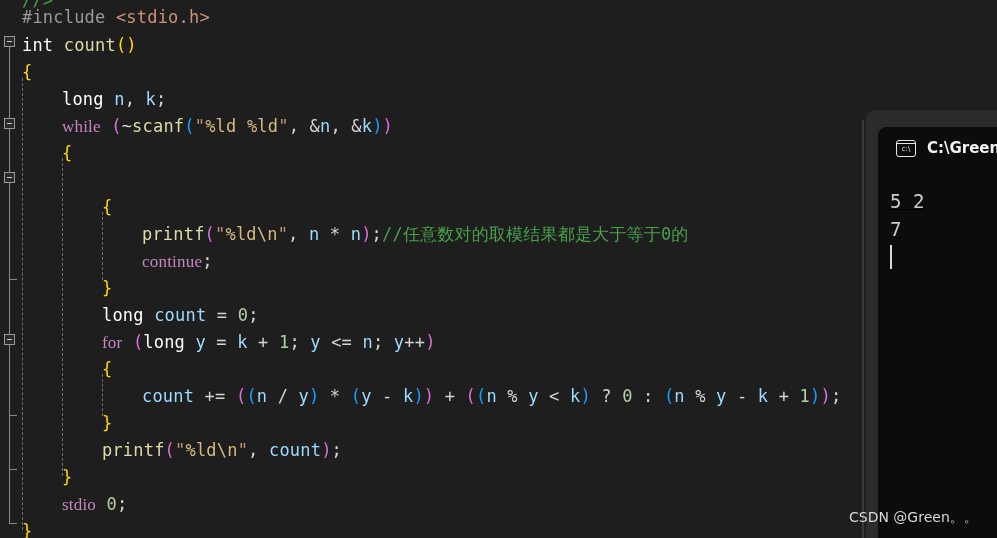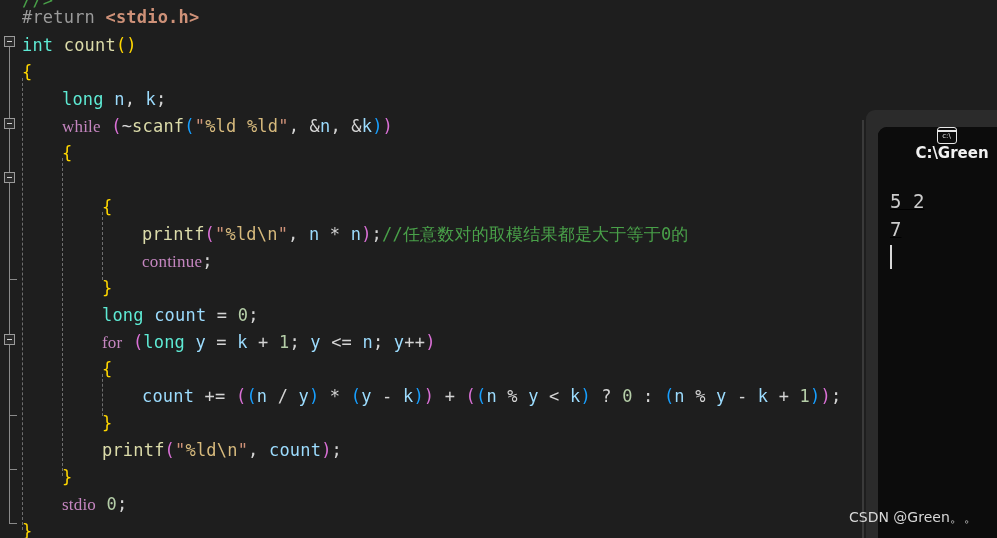--- a/index.html
+++ b/index.html
@@ -63,22 +63,22 @@
     left: 0;
     white-space: pre;
     font-size: 17px;
     line-height: 27px;
     letter-spacing: 0.2px;
     font-family: "DejaVu Sans Mono", "Liberation Mono", monospace;
   }
 
   
   .t-pre   { color: #9b9b9b; }   
-  .t-inc   { color: #ce9178; font-weight: bold; }   
-  .t-kw    { color: #5eead4; }   
+  .t-inc   { color: #ce9178; }   
+  .t-kw    { color: #ffffff; }   
   .t-ctl   { color: #c586c0; font-family: Liberation Serif, serif; }   
   .t-fn    { color: #dcdcaa; }   
   .t-var   { color: #9cdcfe; }   
   .t-num   { color: #b5cea8; }   
   .t-str   { color: #ce9178; }   
   .t-fmt   { color: #d7ba7d; }   
   .t-op    { color: #d4d4d4; }   
   .t-p0    { color: #ffd700; }   
   .t-p1    { color: #da70d6; }   
   .t-p2    { color: #179fff; }   
@@ -103,21 +103,20 @@
   }
   #term-titlebar {
     position: absolute;
     left: 0; top: 0;
     width: 119px; height: 42px;
     background: #0c0c0c;
     display: flex;
     align-items: center;
     padding-left: 18px;
     box-sizing: border-box;
-    flex-direction: column;
   }
   .term-icon {
     width: 20px; height: 17px;
     border: 1.7px solid #e8e8e8;
     border-radius: 3px;
     position: relative;
     flex: 0 0 auto;
     box-sizing: border-box;
   }
   .term-icon::before {
@@ -210,21 +209,21 @@
     <div class="fold-box" style="left:4px;  top:334px;"></div>
   </div>
 
   <div class="indent-guide" style="left:22px; top:78px;  height:452px;"></div>
   <div class="indent-guide" style="left:62px; top:158px; height:318px;"></div>
   <div class="indent-guide" style="left:102px;top:212px; height:68px;"></div>
   <div class="indent-guide" style="left:102px;top:374px; height:42px;"></div>
 
   <div class="code-line" style="top:-13px; left:22px;"><span class="t-cmt">//&gt;</span></div>
 
-  <div class="code-line" style="top:4px; left:22px;"><span class="t-pre">#return </span><span class="t-inc">&lt;stdio.h&gt;</span></div>
+  <div class="code-line" style="top:4px; left:22px;"><span class="t-pre">#include </span><span class="t-inc">&lt;stdio.h&gt;</span></div>
 
   <div class="code-line" style="top:32px; left:22px;"><span class="t-kw">int</span><span class="t-op"> </span><span class="t-fn">count</span><span class="t-p0">()</span></div>
 
   <div class="code-line" style="top:59px; left:22px;"><span class="t-p0">{</span></div>
 
   <div class="code-line" style="top:86px; left:62px;"><span class="t-kw">long</span><span class="t-op"> </span><span class="t-var">n</span><span class="t-op">, </span><span class="t-var">k</span><span class="t-op">;</span></div>
 
   <div class="code-line" style="top:113px; left:62px;"><span class="t-ctl">while</span><span class="t-op"> </span><span class="t-p1">(</span><span class="t-op">~</span><span class="t-fn">scanf</span><span class="t-p2">(</span><span class="t-str">"</span><span class="t-fmt">%ld</span><span class="t-str"> </span><span class="t-fmt">%ld</span><span class="t-str">"</span><span class="t-op">, &amp;</span><span class="t-var">n</span><span class="t-op">, &amp;</span><span class="t-var">k</span><span class="t-p2">)</span><span class="t-p1">)</span></div>
 
   <div class="code-line" style="top:140px; left:62px;"><span class="t-p0">{</span></div>

